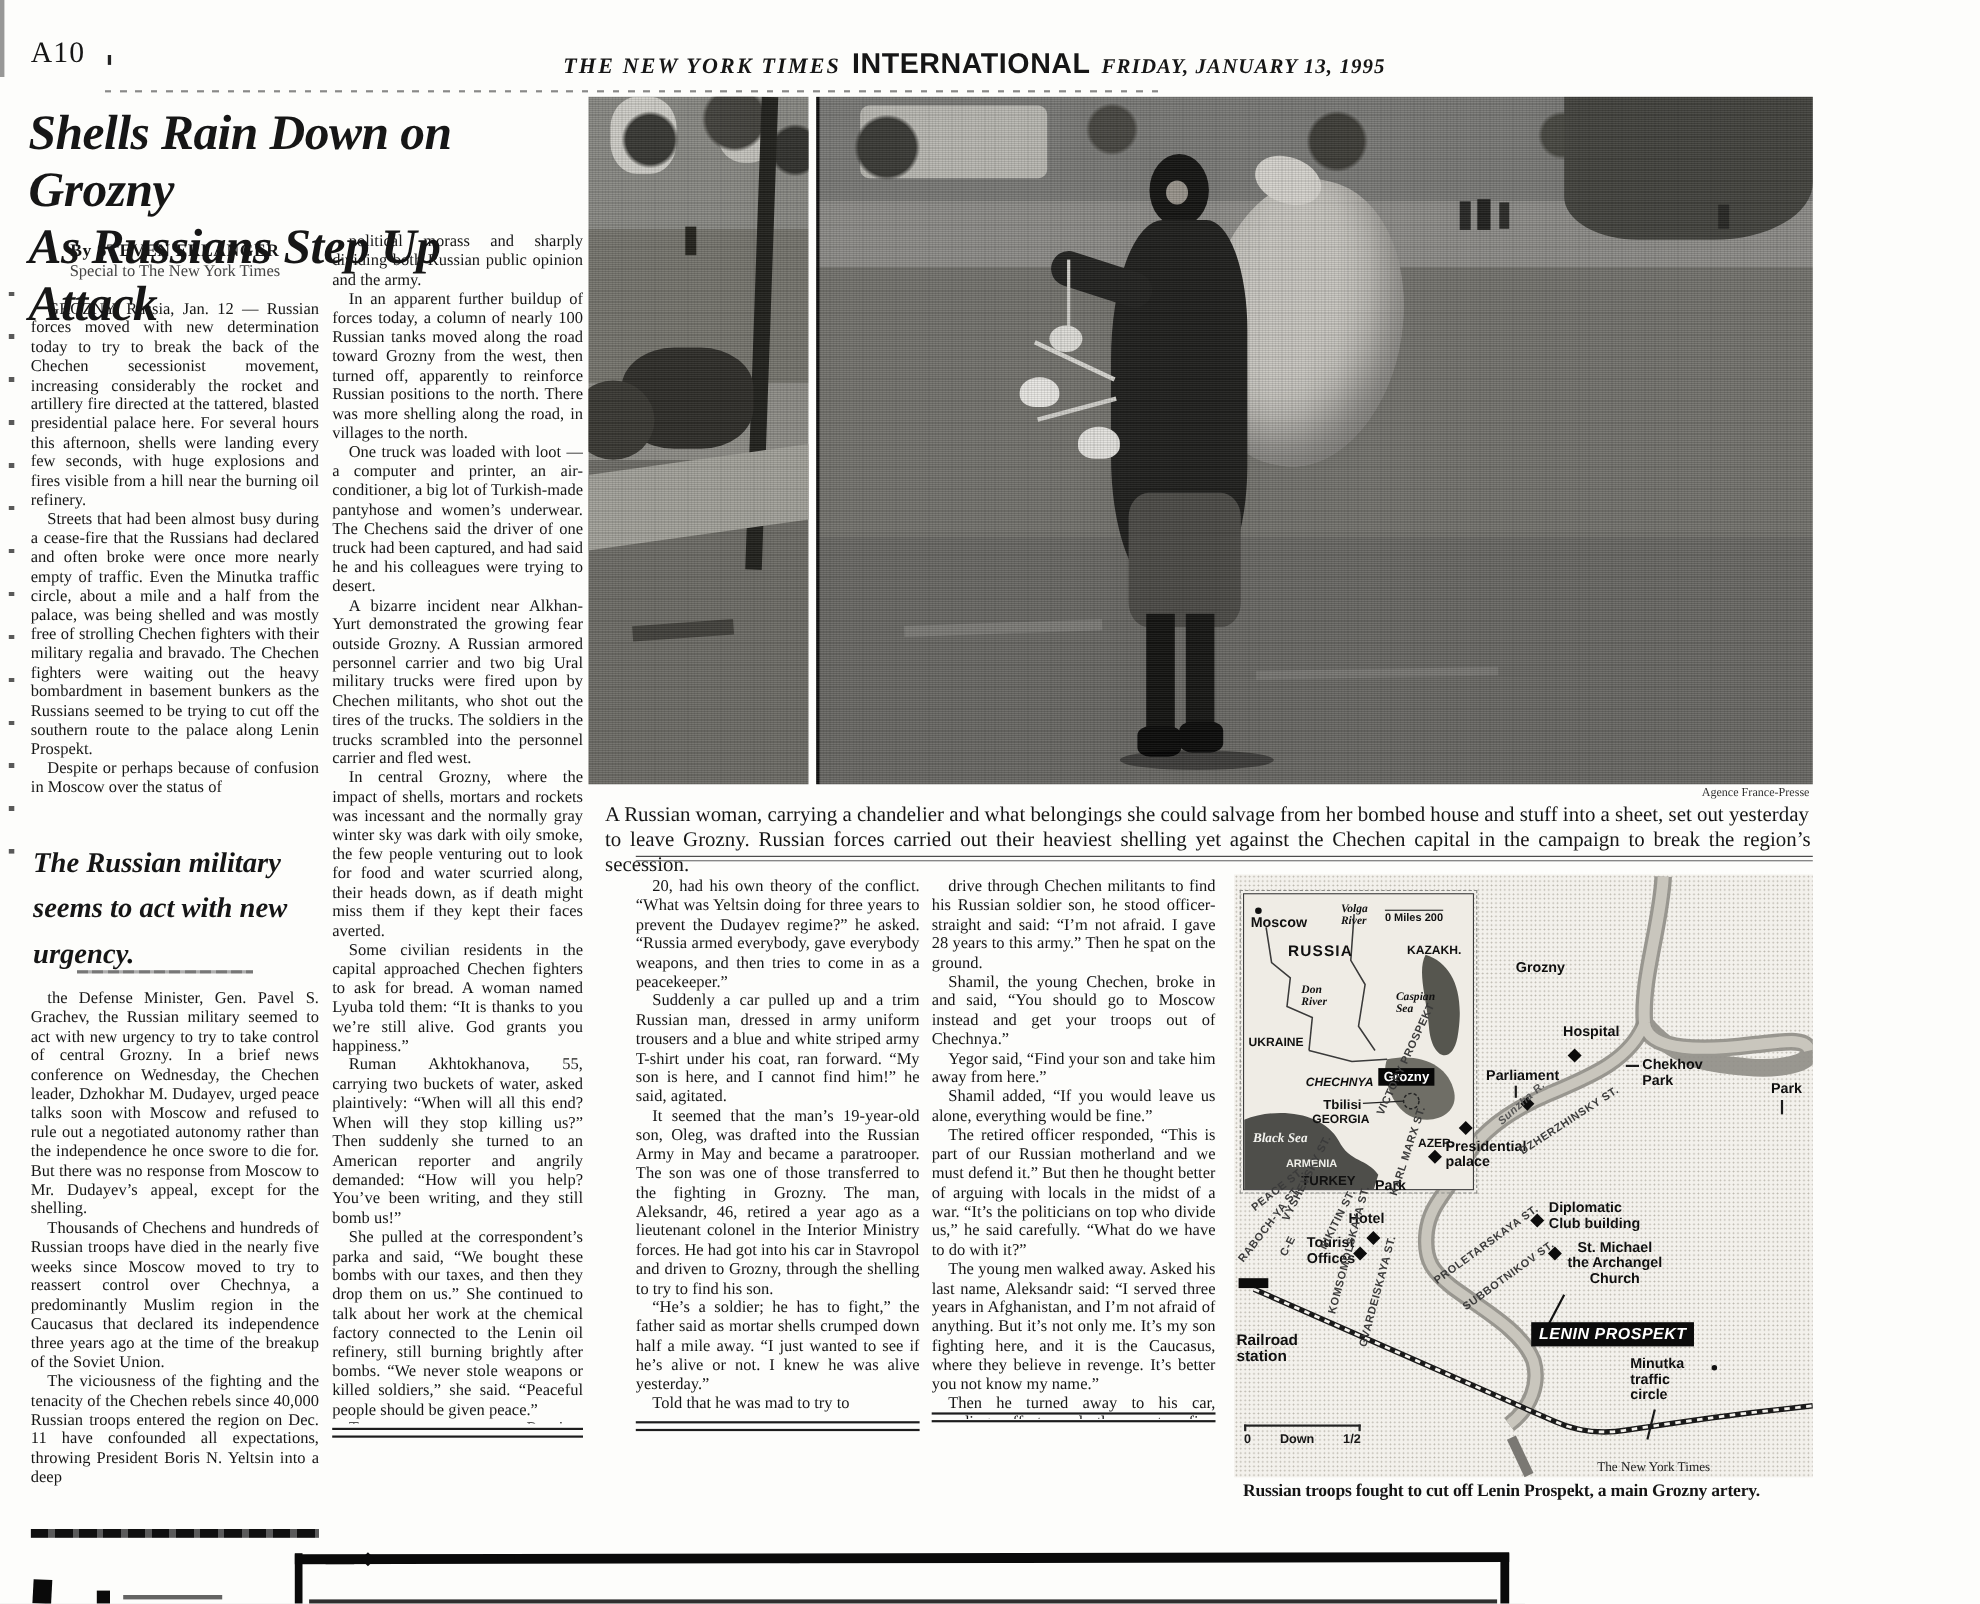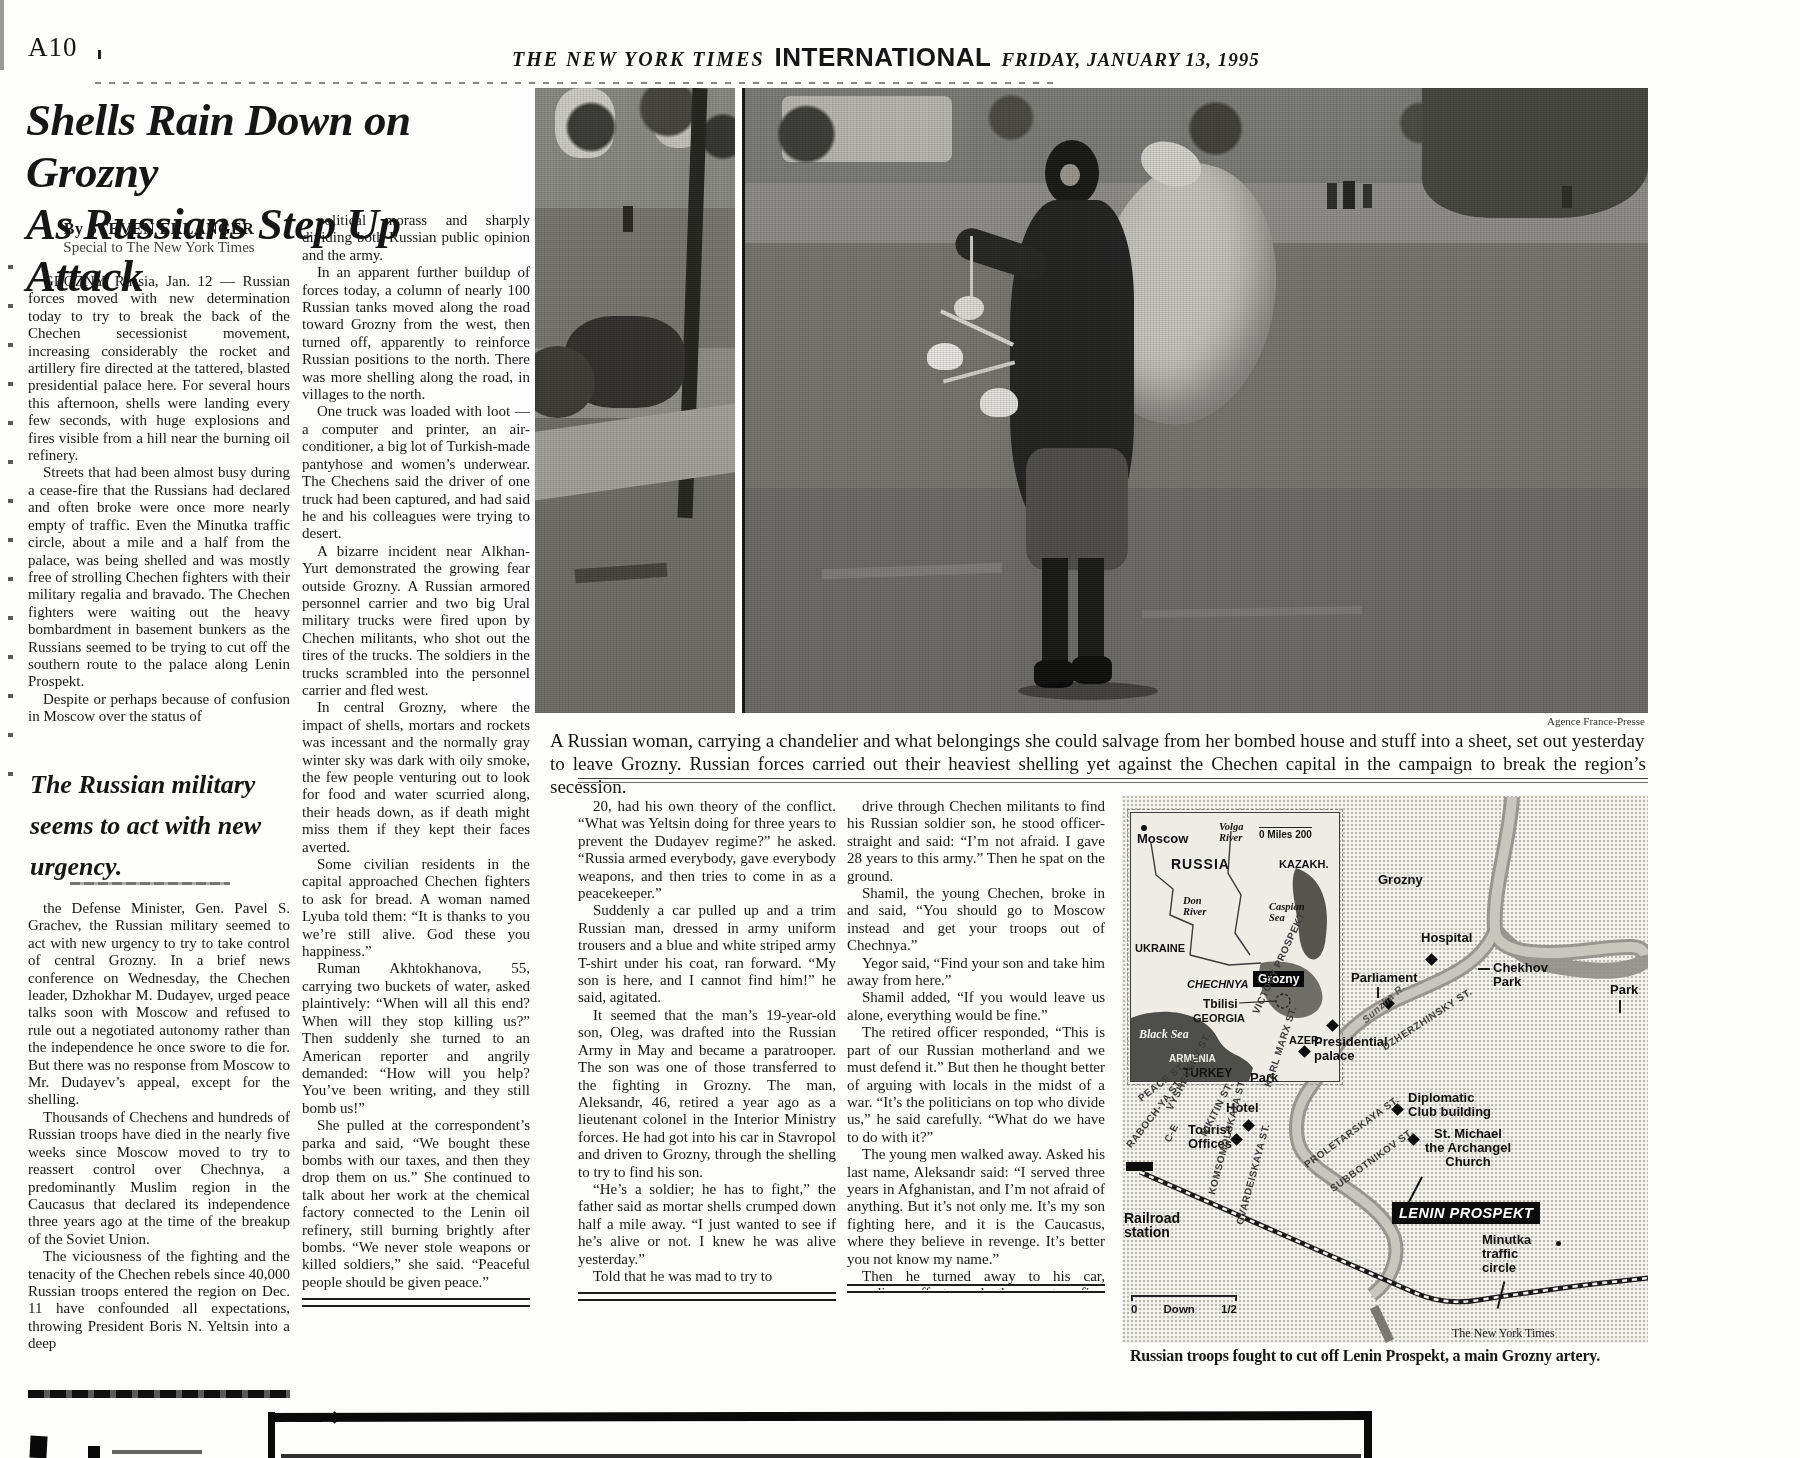--- a/index.html
+++ b/index.html
@@ -109,21 +109,21 @@
     <p>The viciousness of the fighting and the tenacity of the Chechen rebels since 40,000 Russian troops entered the region on Dec. 11 have confounded all expectations, throwing President Boris N. Yeltsin into a deep</p>
   </div>
   <div class="abs" id="col1rule"></div>
 
   <div class="abs col" id="col2">
     <p>political morass and sharply dividing both Russian public opinion and the army.</p>
     <p>In an apparent further buildup of forces today, a column of nearly 100 Russian tanks moved along the road toward Grozny from the west, then turned off, apparently to reinforce Russian positions to the north. There was more shelling along the road, in villages to the north.</p>
     <p>One truck was loaded with loot — a computer and printer, an air-conditioner, a big lot of Turkish-made pantyhose and women’s underwear. The Chechens said the driver of one truck had been captured, and had said he and his colleagues were trying to desert.</p>
     <p>A bizarre incident near Alkhan-Yurt demonstrated the growing fear outside Grozny. A Russian armored personnel carrier and two big Ural military trucks were fired upon by Chechen militants, who shot out the tires of the trucks. The soldiers in the trucks scrambled into the personnel carrier and fled west.</p>
     <p>In central Grozny, where the impact of shells, mortars and rockets was incessant and the normally gray winter sky was dark with oily smoke, the few people venturing out to look for food and water scurried along, their heads down, as if death might miss them if they kept their faces averted.</p>
-    <p>Some civilian residents in the capital approached Chechen fighters to ask for bread. A woman named Lyuba told them: “It is thanks to you we’re still alive. God these you happiness.”</p>
+    <p>Some civilian residents in the capital approached Chechen fighters to ask for bread. A woman named Lyuba told them: “It is thanks to you we’re still alive. God grants you happiness.”</p>
     <p>Ruman Akhtokhanova, 55, carrying two buckets of water, asked plaintively: “When will all this end? When will they stop killing us?” Then suddenly she turned to an American reporter and angrily demanded: “How will you help? You’ve been writing, and they still bomb us!”</p>
     <p>She pulled at the correspondent’s parka and said, “We bought these bombs with our taxes, and then they drop them on us.” She continued to talk about her work at the chemical factory connected to the Lenin oil refinery, still burning brightly after bombs. “We never stole weapons or killed soldiers,” she said. “Peaceful people should be given peace.”</p>
     <p>Two young men — one Russian, one Chechen — happened by. The Russia, 20-year-old Yegor Zhdanov, said: “Yeltsin is killing his own people. I don’t want to fight against Russian troops, but I’m armed, and I’ll do it.”</p>
 
   </div>
   <div class="abs endrule" style="left:302px;top:1298px;width:228px;"></div>
 
   <div class="abs photo" id="photoL">
     <div class="abs" style="left:20px;top:0;width:60px;height:70px;background:#cfcec8;border-radius:40%;"></div>
     <div class="abs" style="left:118px;top:8px;width:52px;height:52px;background:#c4c3bd;border-radius:45%;"></div>

